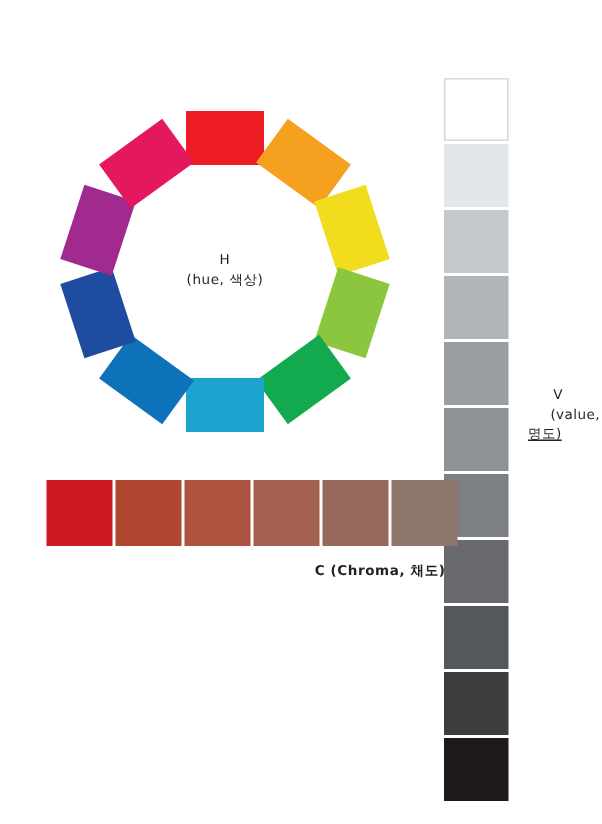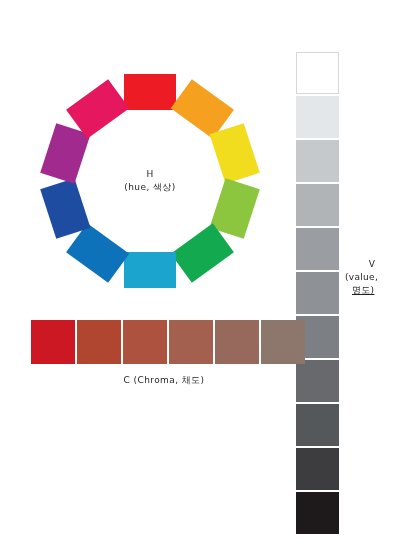--- a/index.html
+++ b/index.html
@@ -73,45 +73,46 @@
     position: absolute;
     left: 344px;
     top: 258px;
     width: 56px;
     font-size: 9px;
     color: #231f20;
     line-height: 13px;
     letter-spacing: 0.3px;
   }
   #value-label .vl-title { text-align: center; }
-  #value-label .vl-sub1 { text-align: left; padding-left: 1px; }
+  #value-label .vl-sub1 { text-align: right; padding-left: 1px; }
   #value-label .vl-sub2 { text-align: left; padding-left: 8px; text-decoration: underline; }
 
   
   #chroma-row {
     position: absolute;
     left: 31px;
     top: 320px;
     display: flex;
   }
   .chroma-swatch {
     width: 44px;
     height: 44px;
     margin-right: 2px;
   }
   #chroma-label {
     position: absolute;
     left: 31px;
     top: 374px;
     width: 266px;
-    text-align: center;
+    text-align: right;
     font-size: 9px;
     color: #231f20;
     letter-spacing: 0.4px;
     white-space: nowrap;
+    font-weight: bold;
   }
 </style>
 </head>
 <body>
 
 <div id="page">
 
   <div id="hue-wheel">
     <div id="hue-center-label">
       <div class="line">H</div>

